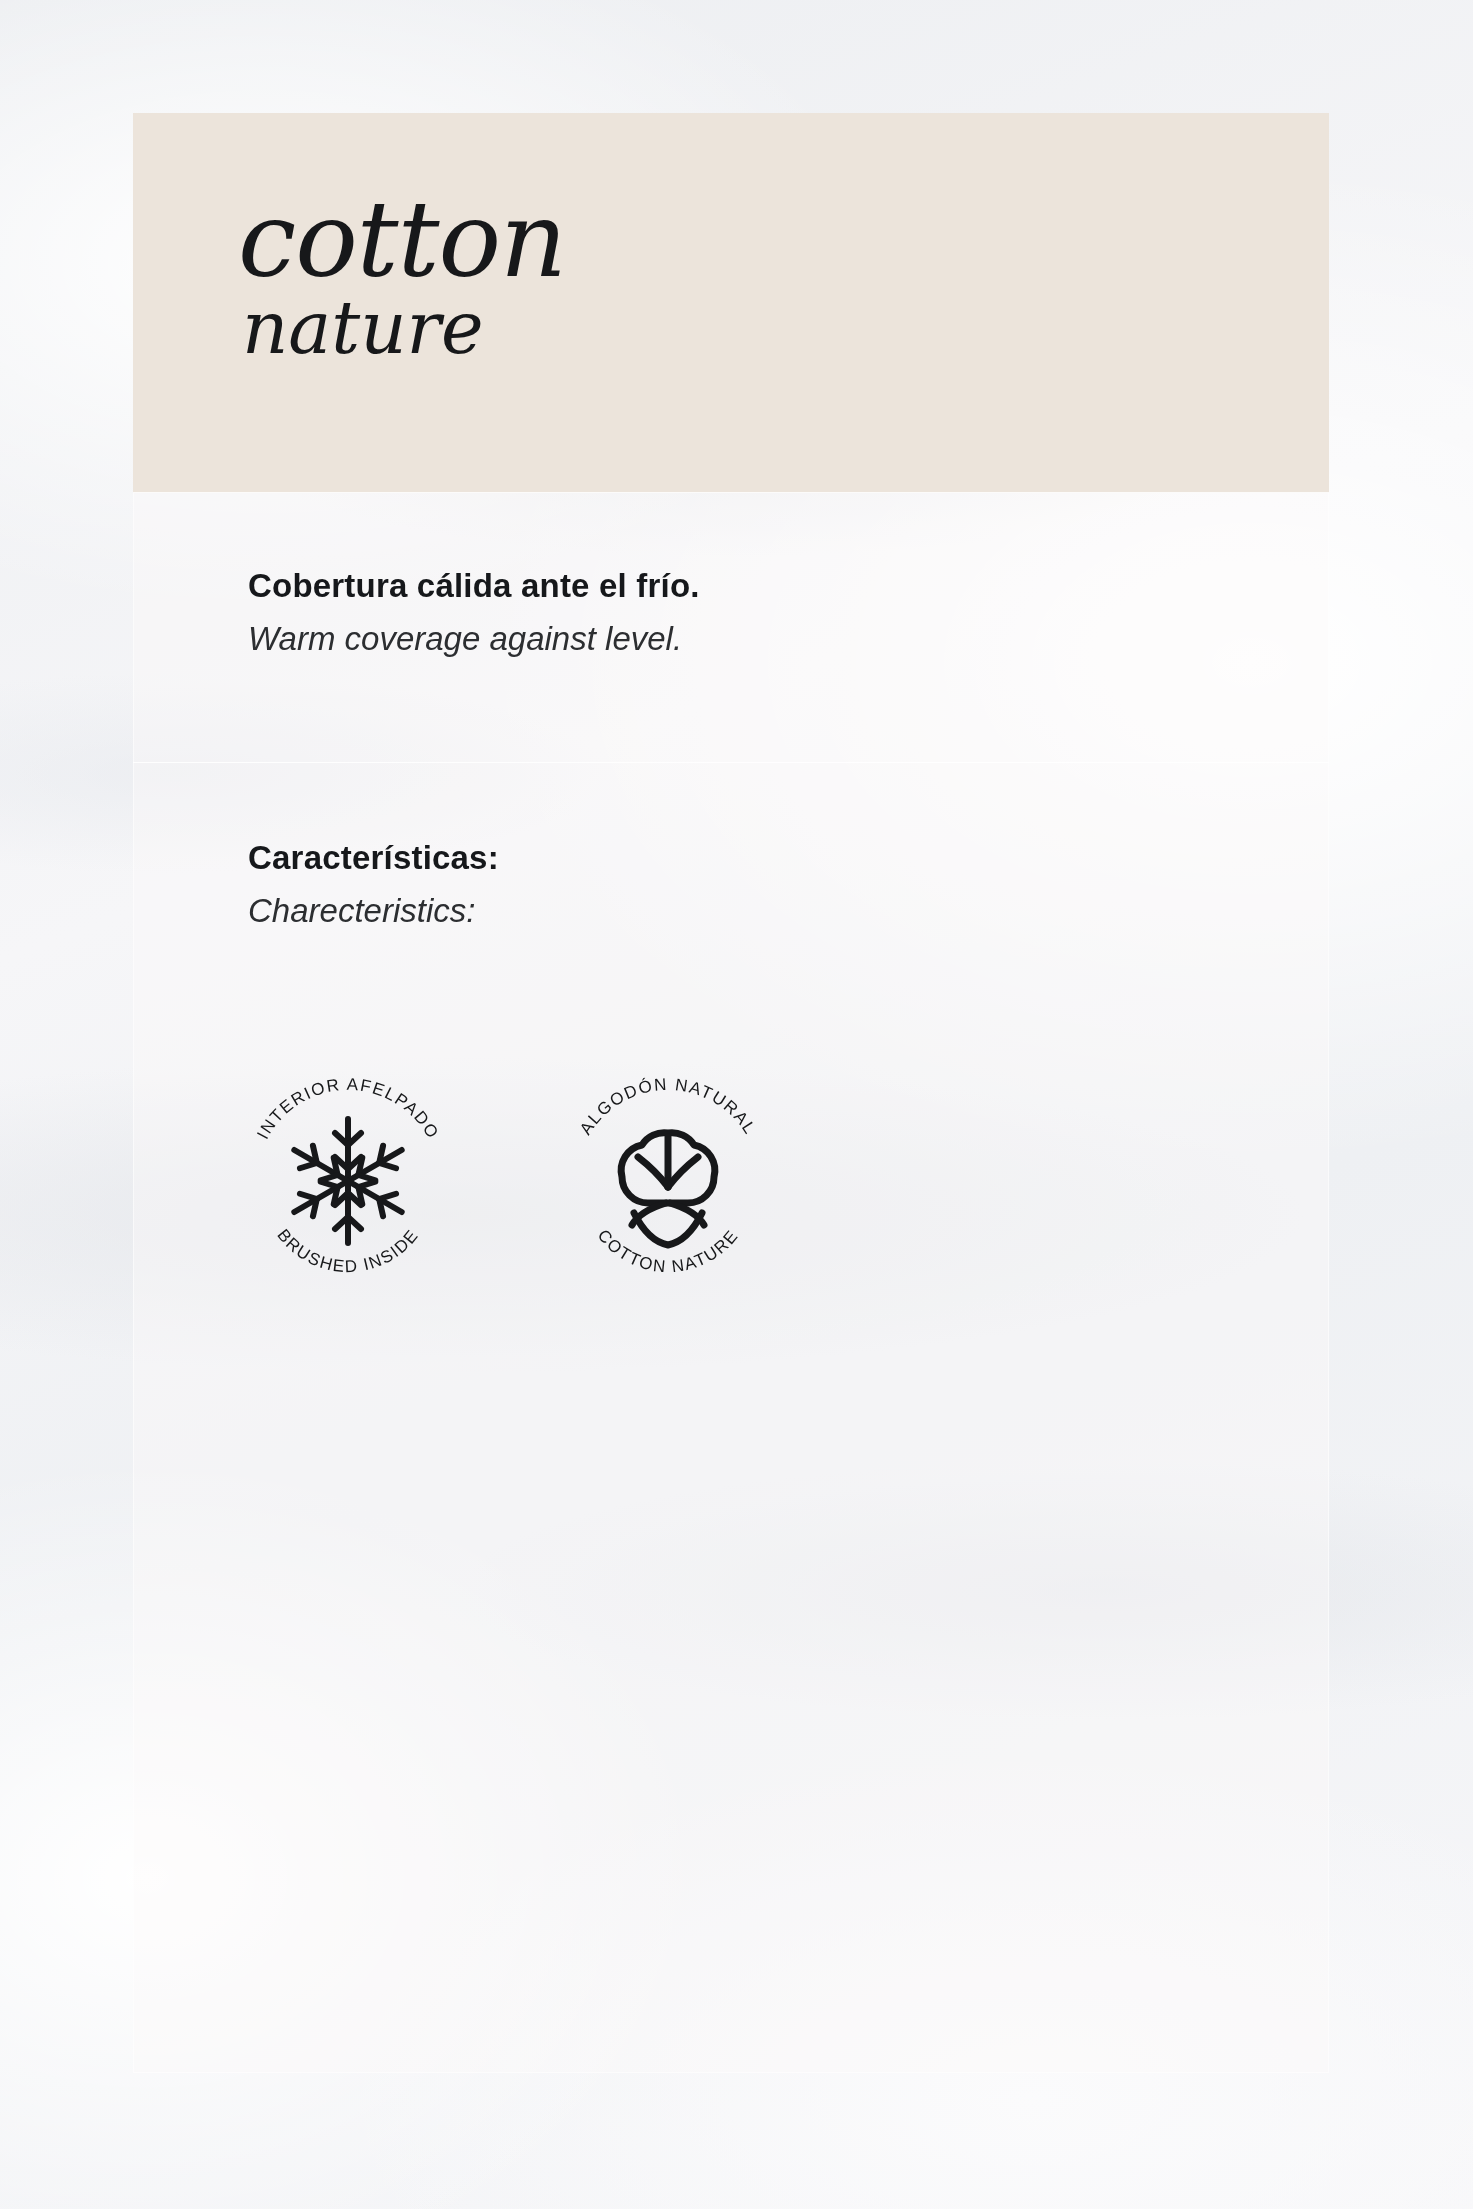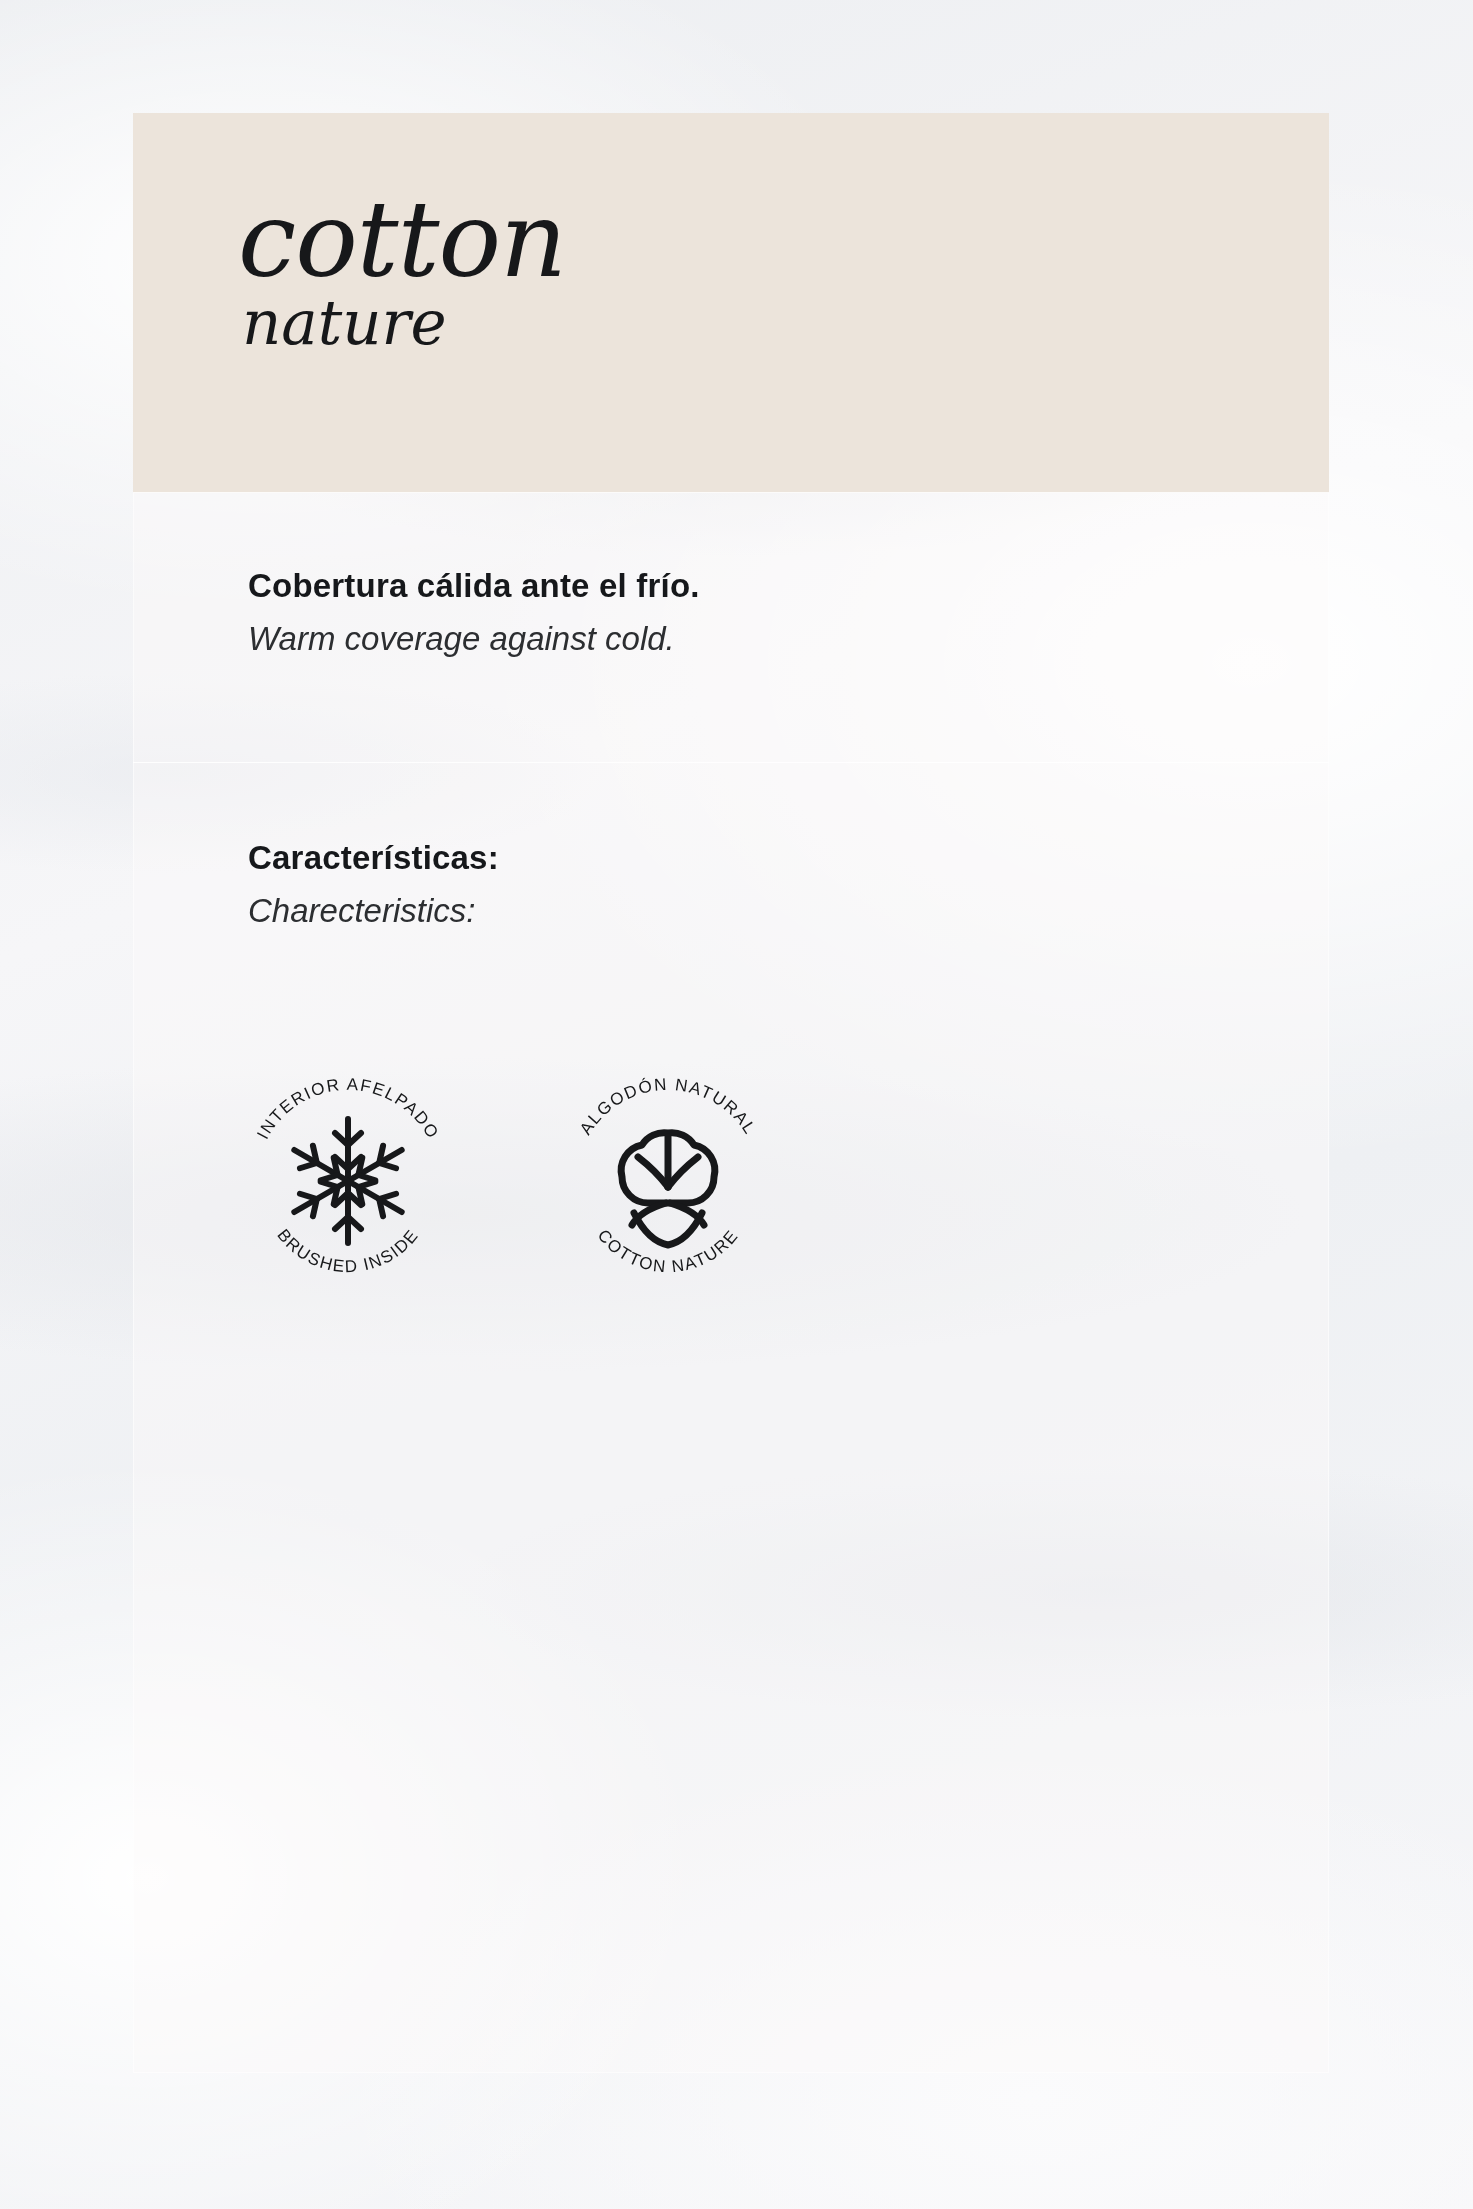--- a/index.html
+++ b/index.html
@@ -68,21 +68,21 @@
     font-style: italic;
     color: #17181a;
     line-height: 0.92;
   }
   .logo-line1 {
     font-size: 104px;
     letter-spacing: -1px;
     display: block;
   }
   .logo-line2 {
-    font-size: 61px;
+    font-size: 72px;
     display: block;
     margin-top: 6px;
     margin-left: 4px;
   }
 
   
   .block {
     padding: 0 0 0 115px;
     box-sizing: border-box;
   }
@@ -154,21 +154,21 @@
 
   <div class="section logo-block">
     <div class="logo">
       <span class="logo-line1">cotton</span>
       <span class="logo-line2">nature</span>
     </div>
   </div>
 
   <div class="section block warm-block">
     <div class="es">Cobertura cálida ante el frío.</div>
-    <div class="en">Warm coverage against cold.</div>
+    <div class="en">Warm coverage against level.</div>
   </div>
 
 
   <div class="section block feat-block">
     <div class="es">Características:</div>
     <div class="en">Charecteristics:</div>
 
     <div class="badges">
 
       <div class="badge">

